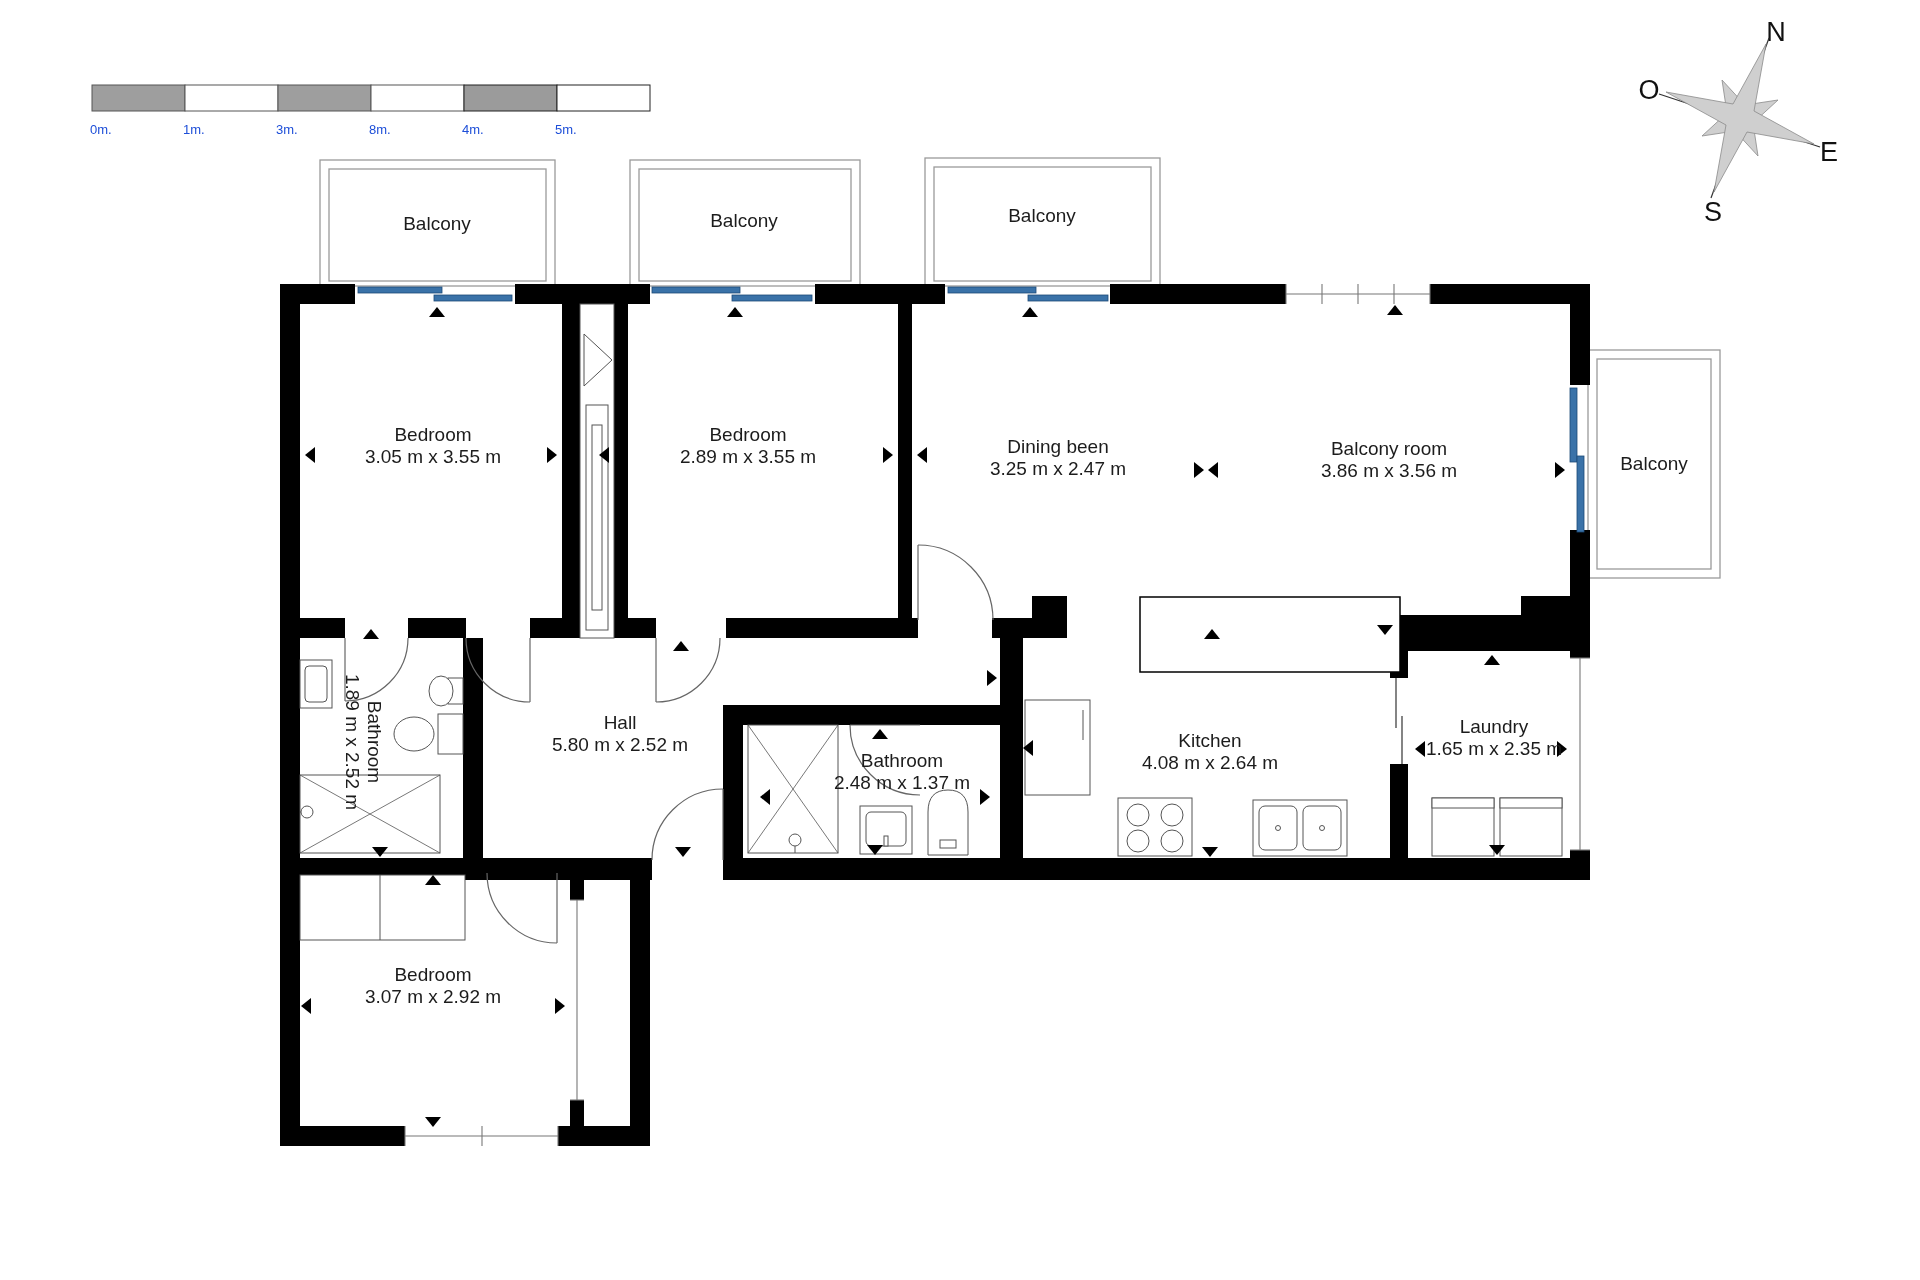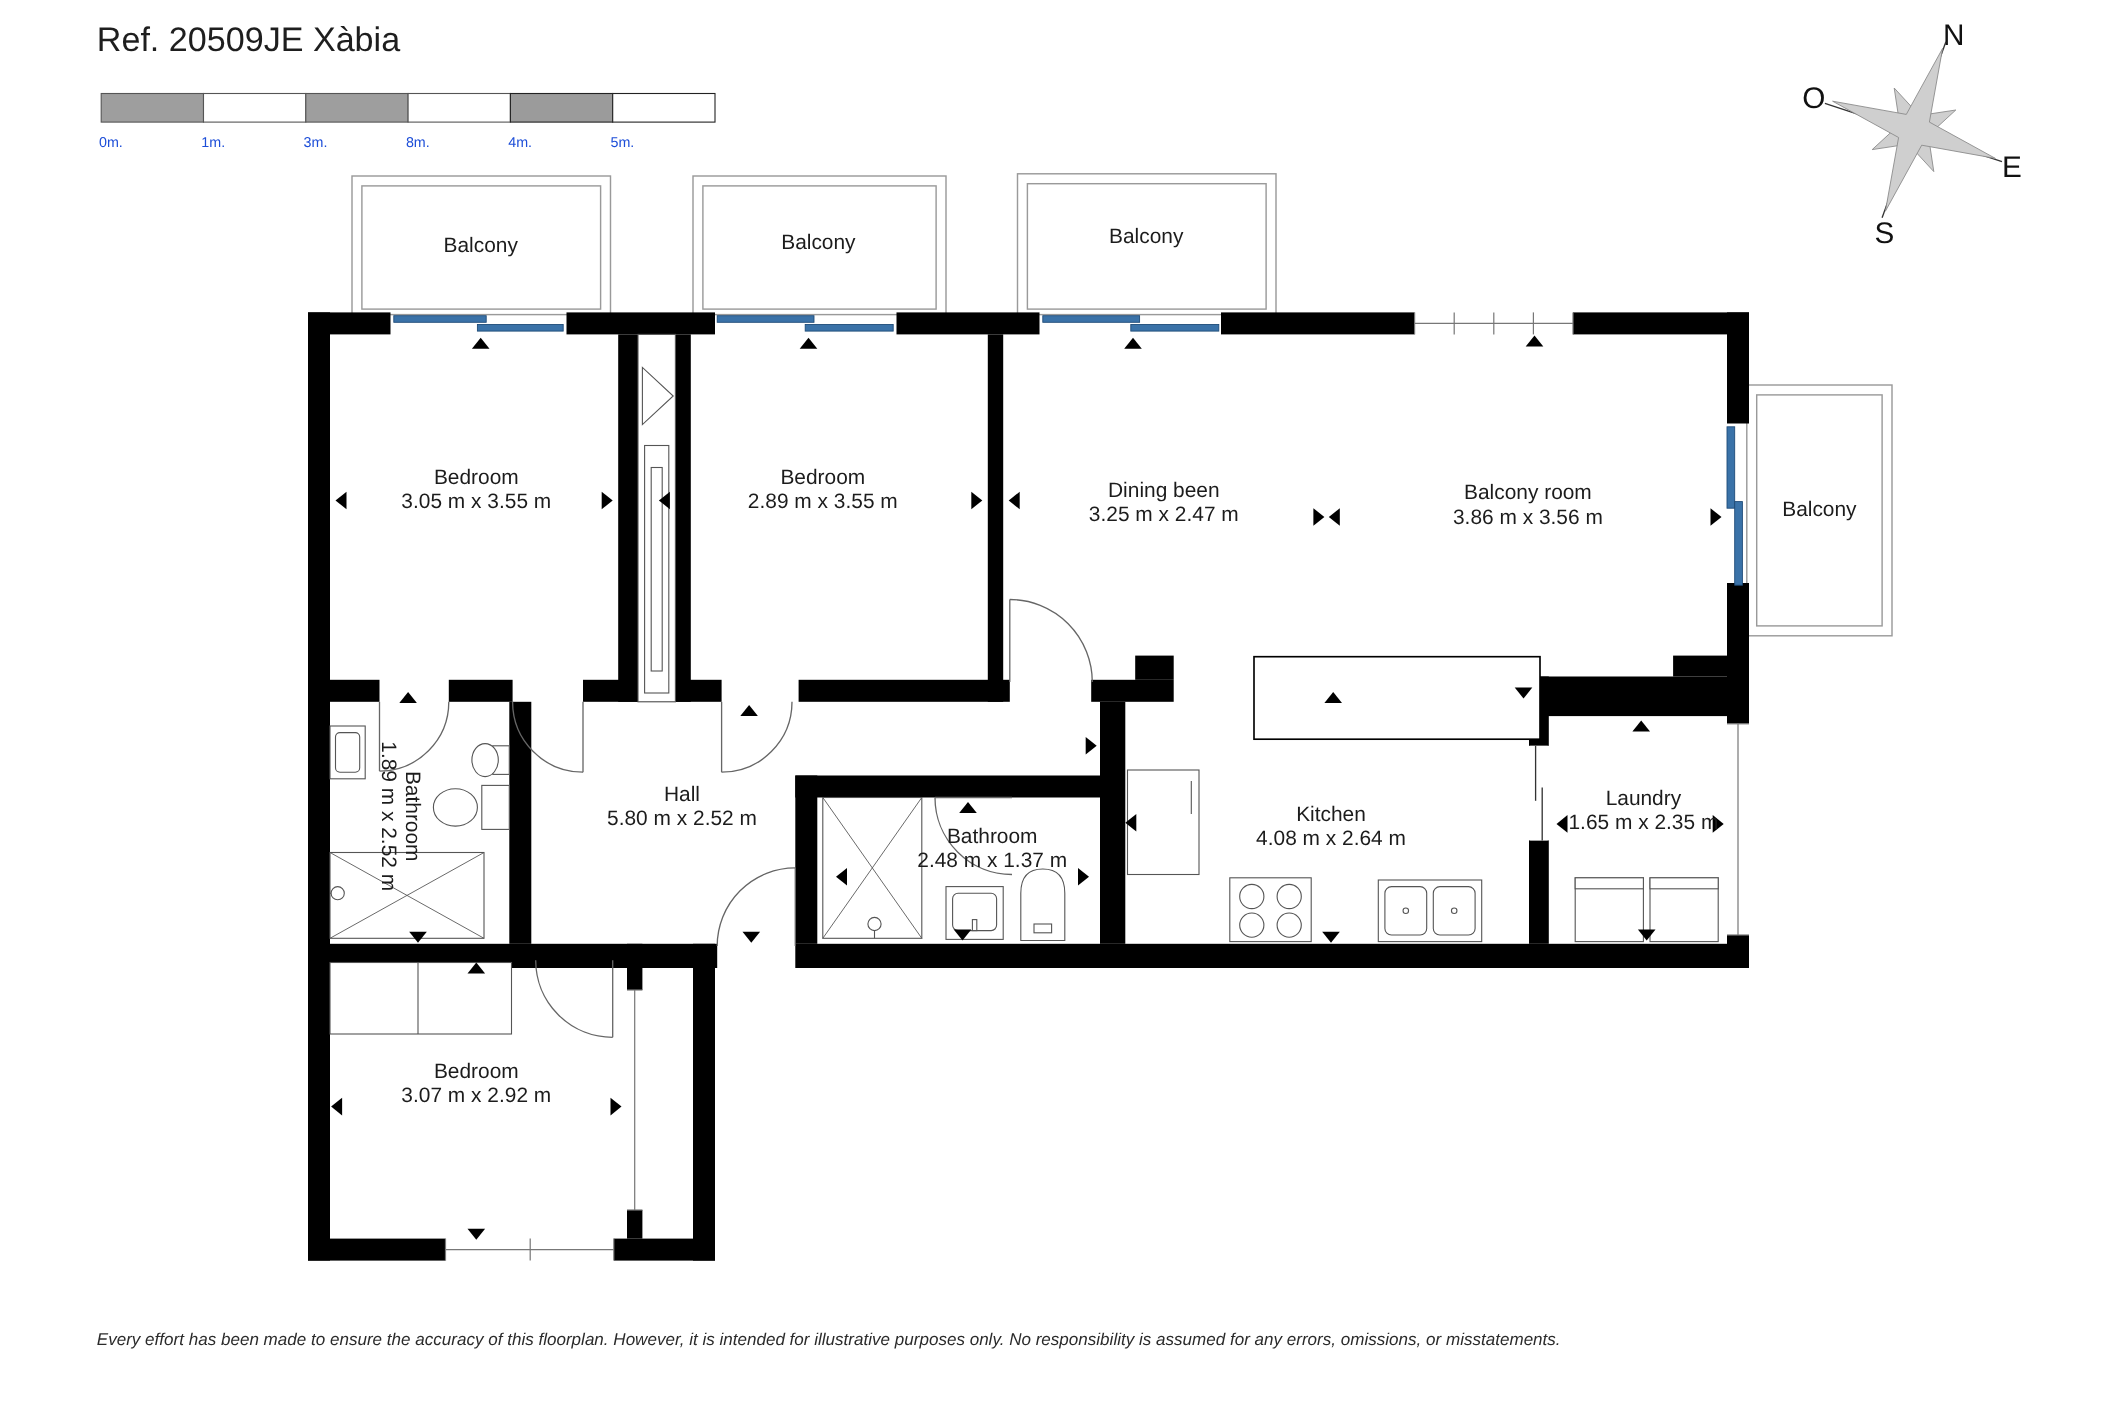--- a/index.html
+++ b/index.html
@@ -15,21 +15,20 @@
   .compass-letter{position:absolute;transform:translate(-50%,-50%);
        font-size:27px;color:#111;}
   #disclaimer{position:absolute;left:88px;top:1210px;font-size:15.5px;
        font-style:italic;color:#2b2b2b;}
 </style>
 </head>
 <body>
 
 <div id="canvas">
 
-  <div id="page-title">Ref. 20509JE Xàbia</div>
 
   <span class="scale-label" style="left:90px">0m.</span>
   <span class="scale-label" style="left:183px">1m.</span>
   <span class="scale-label" style="left:276px">3m.</span>
   <span class="scale-label" style="left:369px">8m.</span>
   <span class="scale-label" style="left:462px">4m.</span>
   <span class="scale-label" style="left:555px">5m.</span>
 
   <span class="compass-letter" style="left:1776px;top:32px">N</span>
   <span class="compass-letter" style="left:1649px;top:90px">O</span>
@@ -326,14 +325,13 @@
   <div class="lbl" style="left:433px;top:986px">
     <span>Bedroom</span>
     <span class="dims">3.07 m x 2.92 m</span>
   </div>
 
   <div class="lbl" style="left:437px;top:224px">Balcony</div>
   <div class="lbl" style="left:744px;top:221px">Balcony</div>
   <div class="lbl" style="left:1042px;top:216px">Balcony</div>
   <div class="lbl" style="left:1654px;top:464px">Balcony</div>
 
-  <div id="disclaimer">Every effort has been made to ensure the accuracy of this floorplan. However, it is intended for illustrative purposes only. No responsibility is assumed for any errors, omissions, or misstatements.</div>
 </div>
 
 </body></html>

